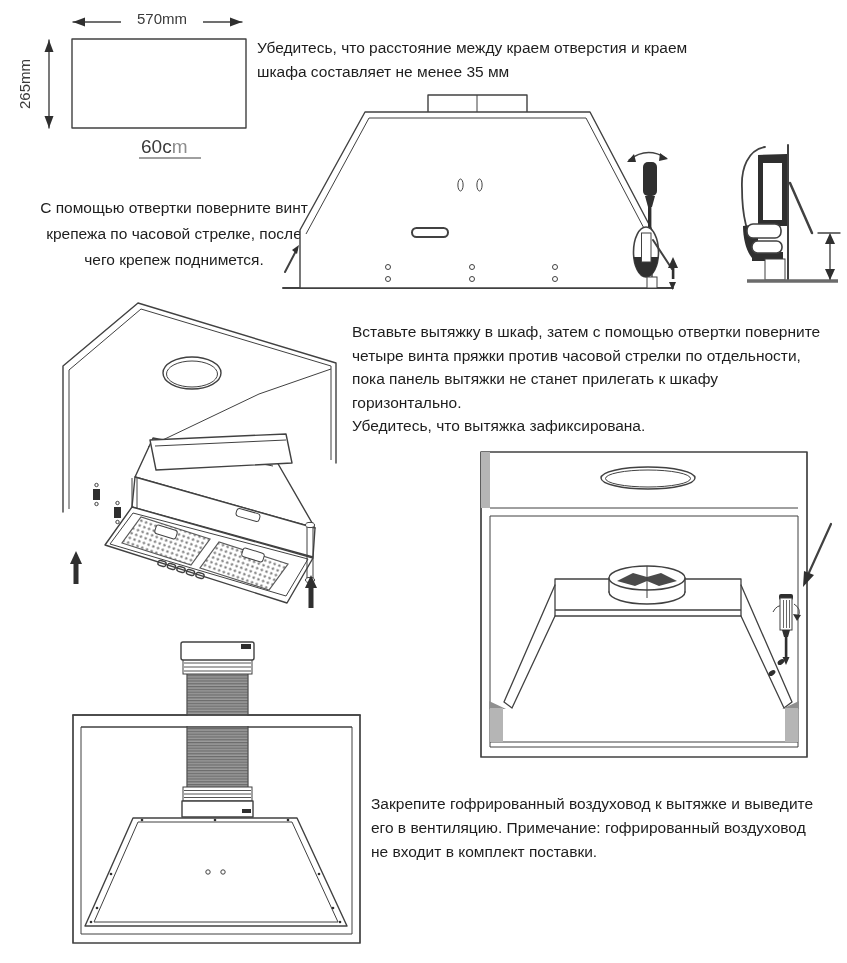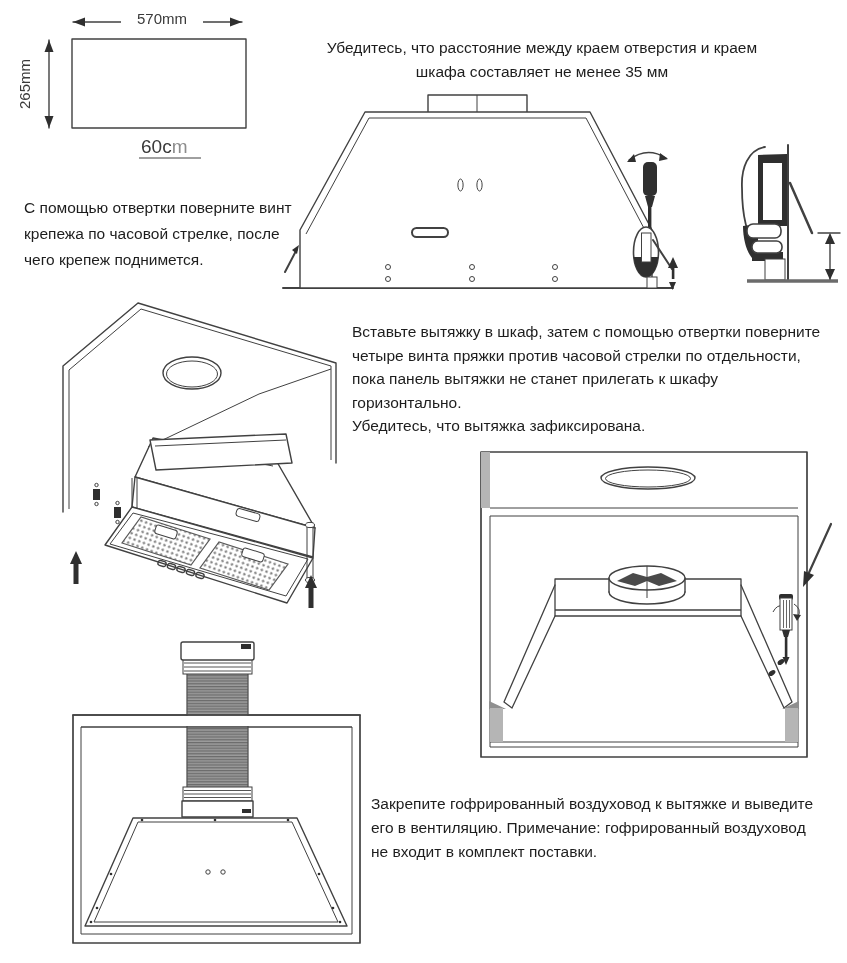--- a/index.html
+++ b/index.html
@@ -15,24 +15,24 @@
   .fg{fill:#b5b5b5;stroke:none;}
   .fg2{fill:#8f8f8f;stroke:none;}
   text.dim{font-family:"Liberation Sans",sans-serif;font-size:15px;fill:#3a3a3a;}
   text.dim2{font-family:"Liberation Sans",sans-serif;font-size:19px;fill:#3a3a3a;}
 </style>
 </head>
 <body>
 
 <div id="page">
 
-  <div class="abs instr" style="left:257px;top:36px;width:570px;line-height:24px;text-align:center;">Убедитесь, что расстояние между краем отверстия и краем
+  <div class="abs instr" style="left:257px;top:36px;width:570px;line-height:24px;">Убедитесь, что расстояние между краем отверстия и краем
 шкафа составляет не менее 35 мм</div>
 
-  <div class="abs instr" style="left:24px;top:195px;width:300px;line-height:26px;">С помощью отвертки поверните винт
+  <div class="abs instr" style="left:24px;top:195px;width:300px;line-height:26px;text-align:center;">С помощью отвертки поверните винт
 крепежа по часовой стрелке, после
 чего крепеж поднимется.</div>
 
   <div class="abs instr" style="left:352px;top:320px;width:500px;line-height:23.5px;">Вставьте вытяжку в шкаф, затем с помощью отвертки поверните
 четыре винта пряжки против часовой стрелки по отдельности,
 пока панель вытяжки не станет прилегать к шкафу
 горизонтально.
 Убедитесь, что вытяжка зафиксирована.</div>
 
   <div class="abs instr" style="left:371px;top:792px;width:480px;line-height:24px;">Закрепите гофрированный воздуховод к вытяжке и выведите

